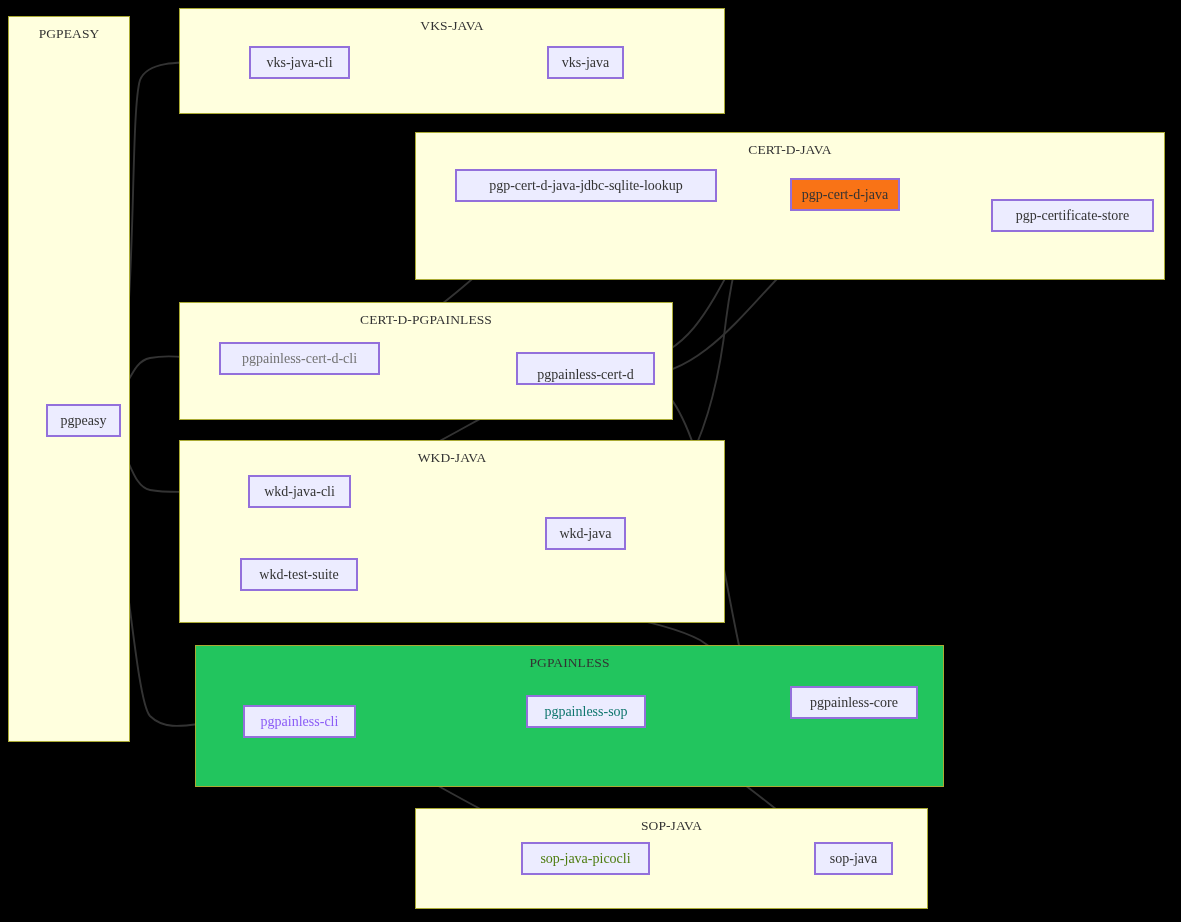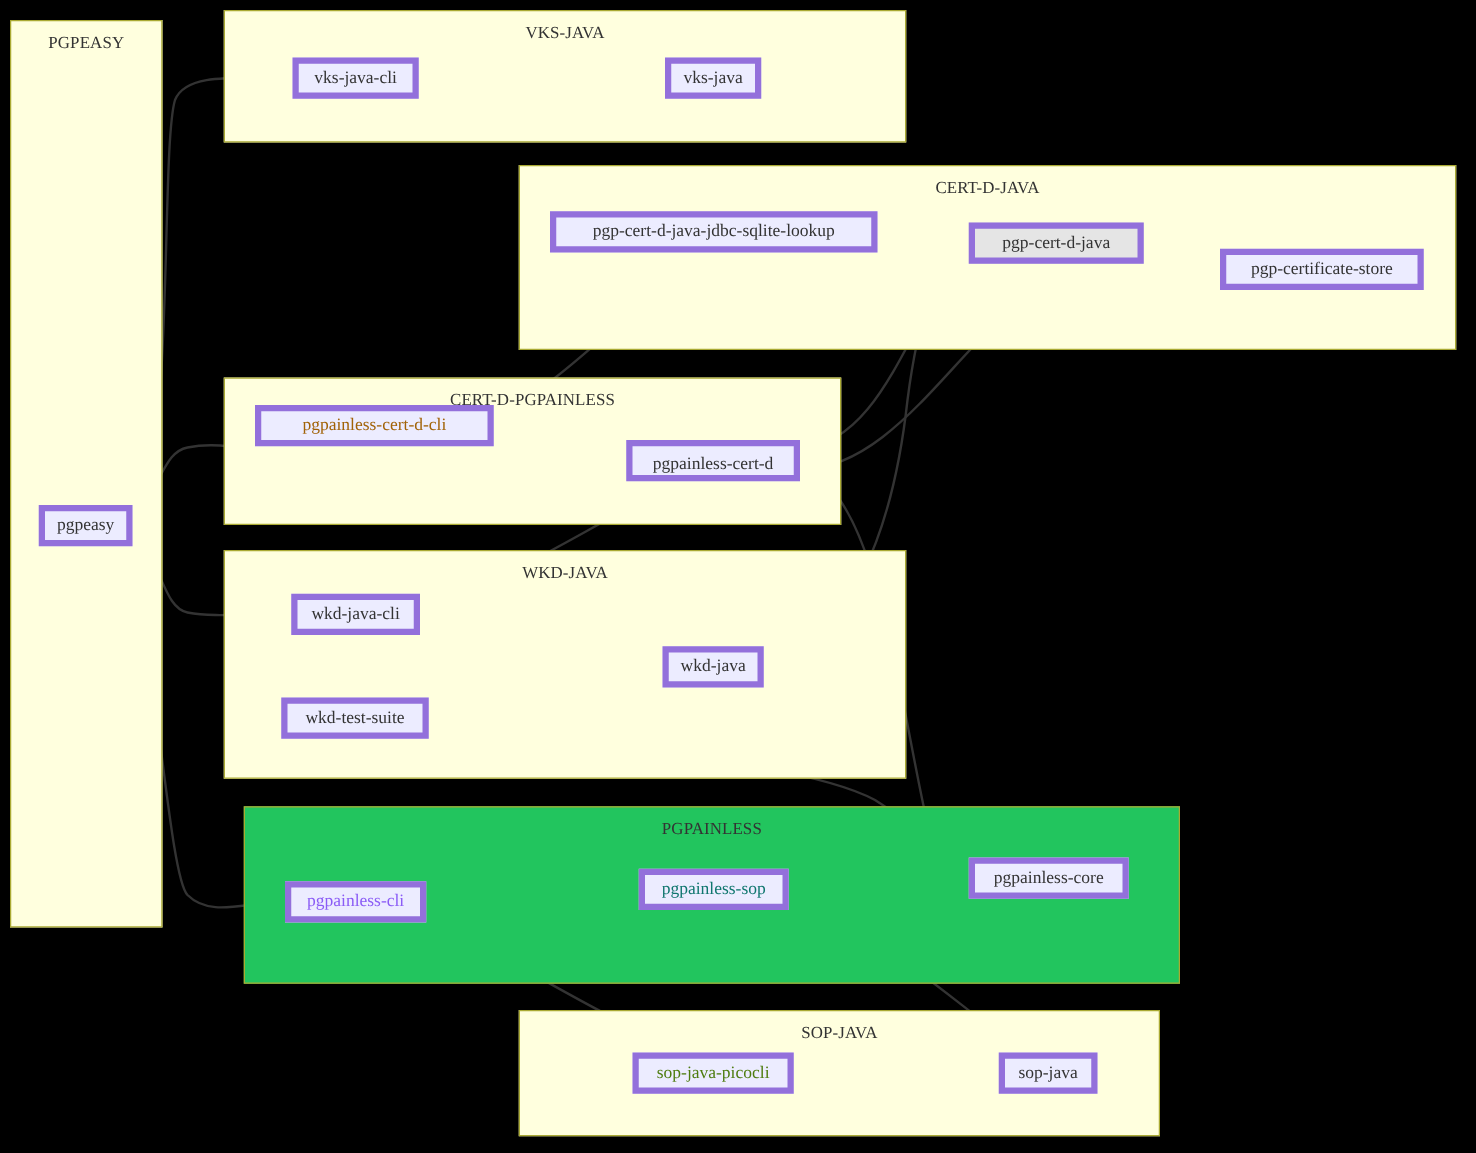--- a/index.html
+++ b/index.html
@@ -35,29 +35,30 @@
     top: 9px;
     text-align: center;
     font-size: 13.5px;
     color: #333333;
     letter-spacing: 0.1px;
     white-space: nowrap;
   }
   .node {
     position: absolute;
     background: #ececff;
-    border: 5px solid #c2410c;
+    border: 2px solid #c2410c;
     box-sizing: border-box;
     display: flex;
     align-items: center;
     justify-content: center;
     color: #333333;
     font-size: 14px;
     white-space: nowrap;
     border-radius: 0px;
+    margin-left: 15px;
   }
 </style>
 </head>
 <body>
 
 <div id="canvas">
 
   <svg id="edge-layer" viewBox="0 0 1181 922">
     <defs>
       <marker id="arrow" viewBox="0 0 10 10" refX="9" refY="5" markerWidth="6.5" markerHeight="6.5" orient="auto-start-reverse">
@@ -119,27 +120,27 @@
       </div>
       <div class="node" style="left: 234px; top: 46px; width: 101px; height: 33px; background: rgb(236, 236, 255); border-color: rgb(147, 112, 219); color: rgb(51, 51, 51);">
         <span>vks-java-cli</span>
       </div>
       <div class="node" style="left: 532px; top: 46px; width: 77px; height: 33px; background: rgb(236, 236, 255); border-color: rgb(147, 112, 219); color: rgb(51, 51, 51);">
         <span>vks-java</span>
       </div>
       <div class="node" style="left: 440px; top: 169px; width: 262px; height: 33px; background: rgb(236, 236, 255); border-color: rgb(147, 112, 219); color: rgb(51, 51, 51);">
         <span>pgp-cert-d-java-jdbc-sqlite-lookup</span>
       </div>
-      <div class="node" style="left: 775px; top: 178px; width: 140px; height: 33px; background: #e5e5e5; border-color: rgb(147, 112, 219); color: rgb(51, 51, 51);">
+      <div class="node" style="left: 775px; top: 178px; width: 110px; height: 33px; background: #f97316; border-color: rgb(147, 112, 219); color: rgb(51, 51, 51);">
         <span>pgp-cert-d-java</span>
       </div>
       <div class="node" style="left: 976px; top: 199px; width: 163px; height: 33px; background: rgb(236, 236, 255); border-color: rgb(147, 112, 219); color: rgb(51, 51, 51);">
         <span>pgp-certificate-store</span>
       </div>
-      <div class="node" style="left: 204px; top: 324px; width: 191px; height: 33px; background: rgb(236, 236, 255); border-color: rgb(147, 112, 219); color: #a16207;">
+      <div class="node" style="left: 204px; top: 342px; width: 161px; height: 33px; background: rgb(236, 236, 255); border-color: rgb(147, 112, 219); color: #737373;">
         <span>pgpainless-cert-d-cli</span>
       </div>
       <div class="node" style="left: 501px; top: 352px; width: 139px; height: 33px; background: rgb(236, 236, 255); border-color: rgb(147, 112, 219); color: rgb(51, 51, 51); align-items: flex-end;">
         <span>pgpainless-cert-d</span>
       </div>
       <div class="node" style="left: 233px; top: 475px; width: 103px; height: 33px; background: rgb(236, 236, 255); border-color: rgb(147, 112, 219); color: rgb(51, 51, 51);">
         <span>wkd-java-cli</span>
       </div>
       <div class="node" style="left: 530px; top: 517px; width: 81px; height: 33px; background: rgb(236, 236, 255); border-color: rgb(147, 112, 219); color: rgb(51, 51, 51);">
         <span>wkd-java</span>

